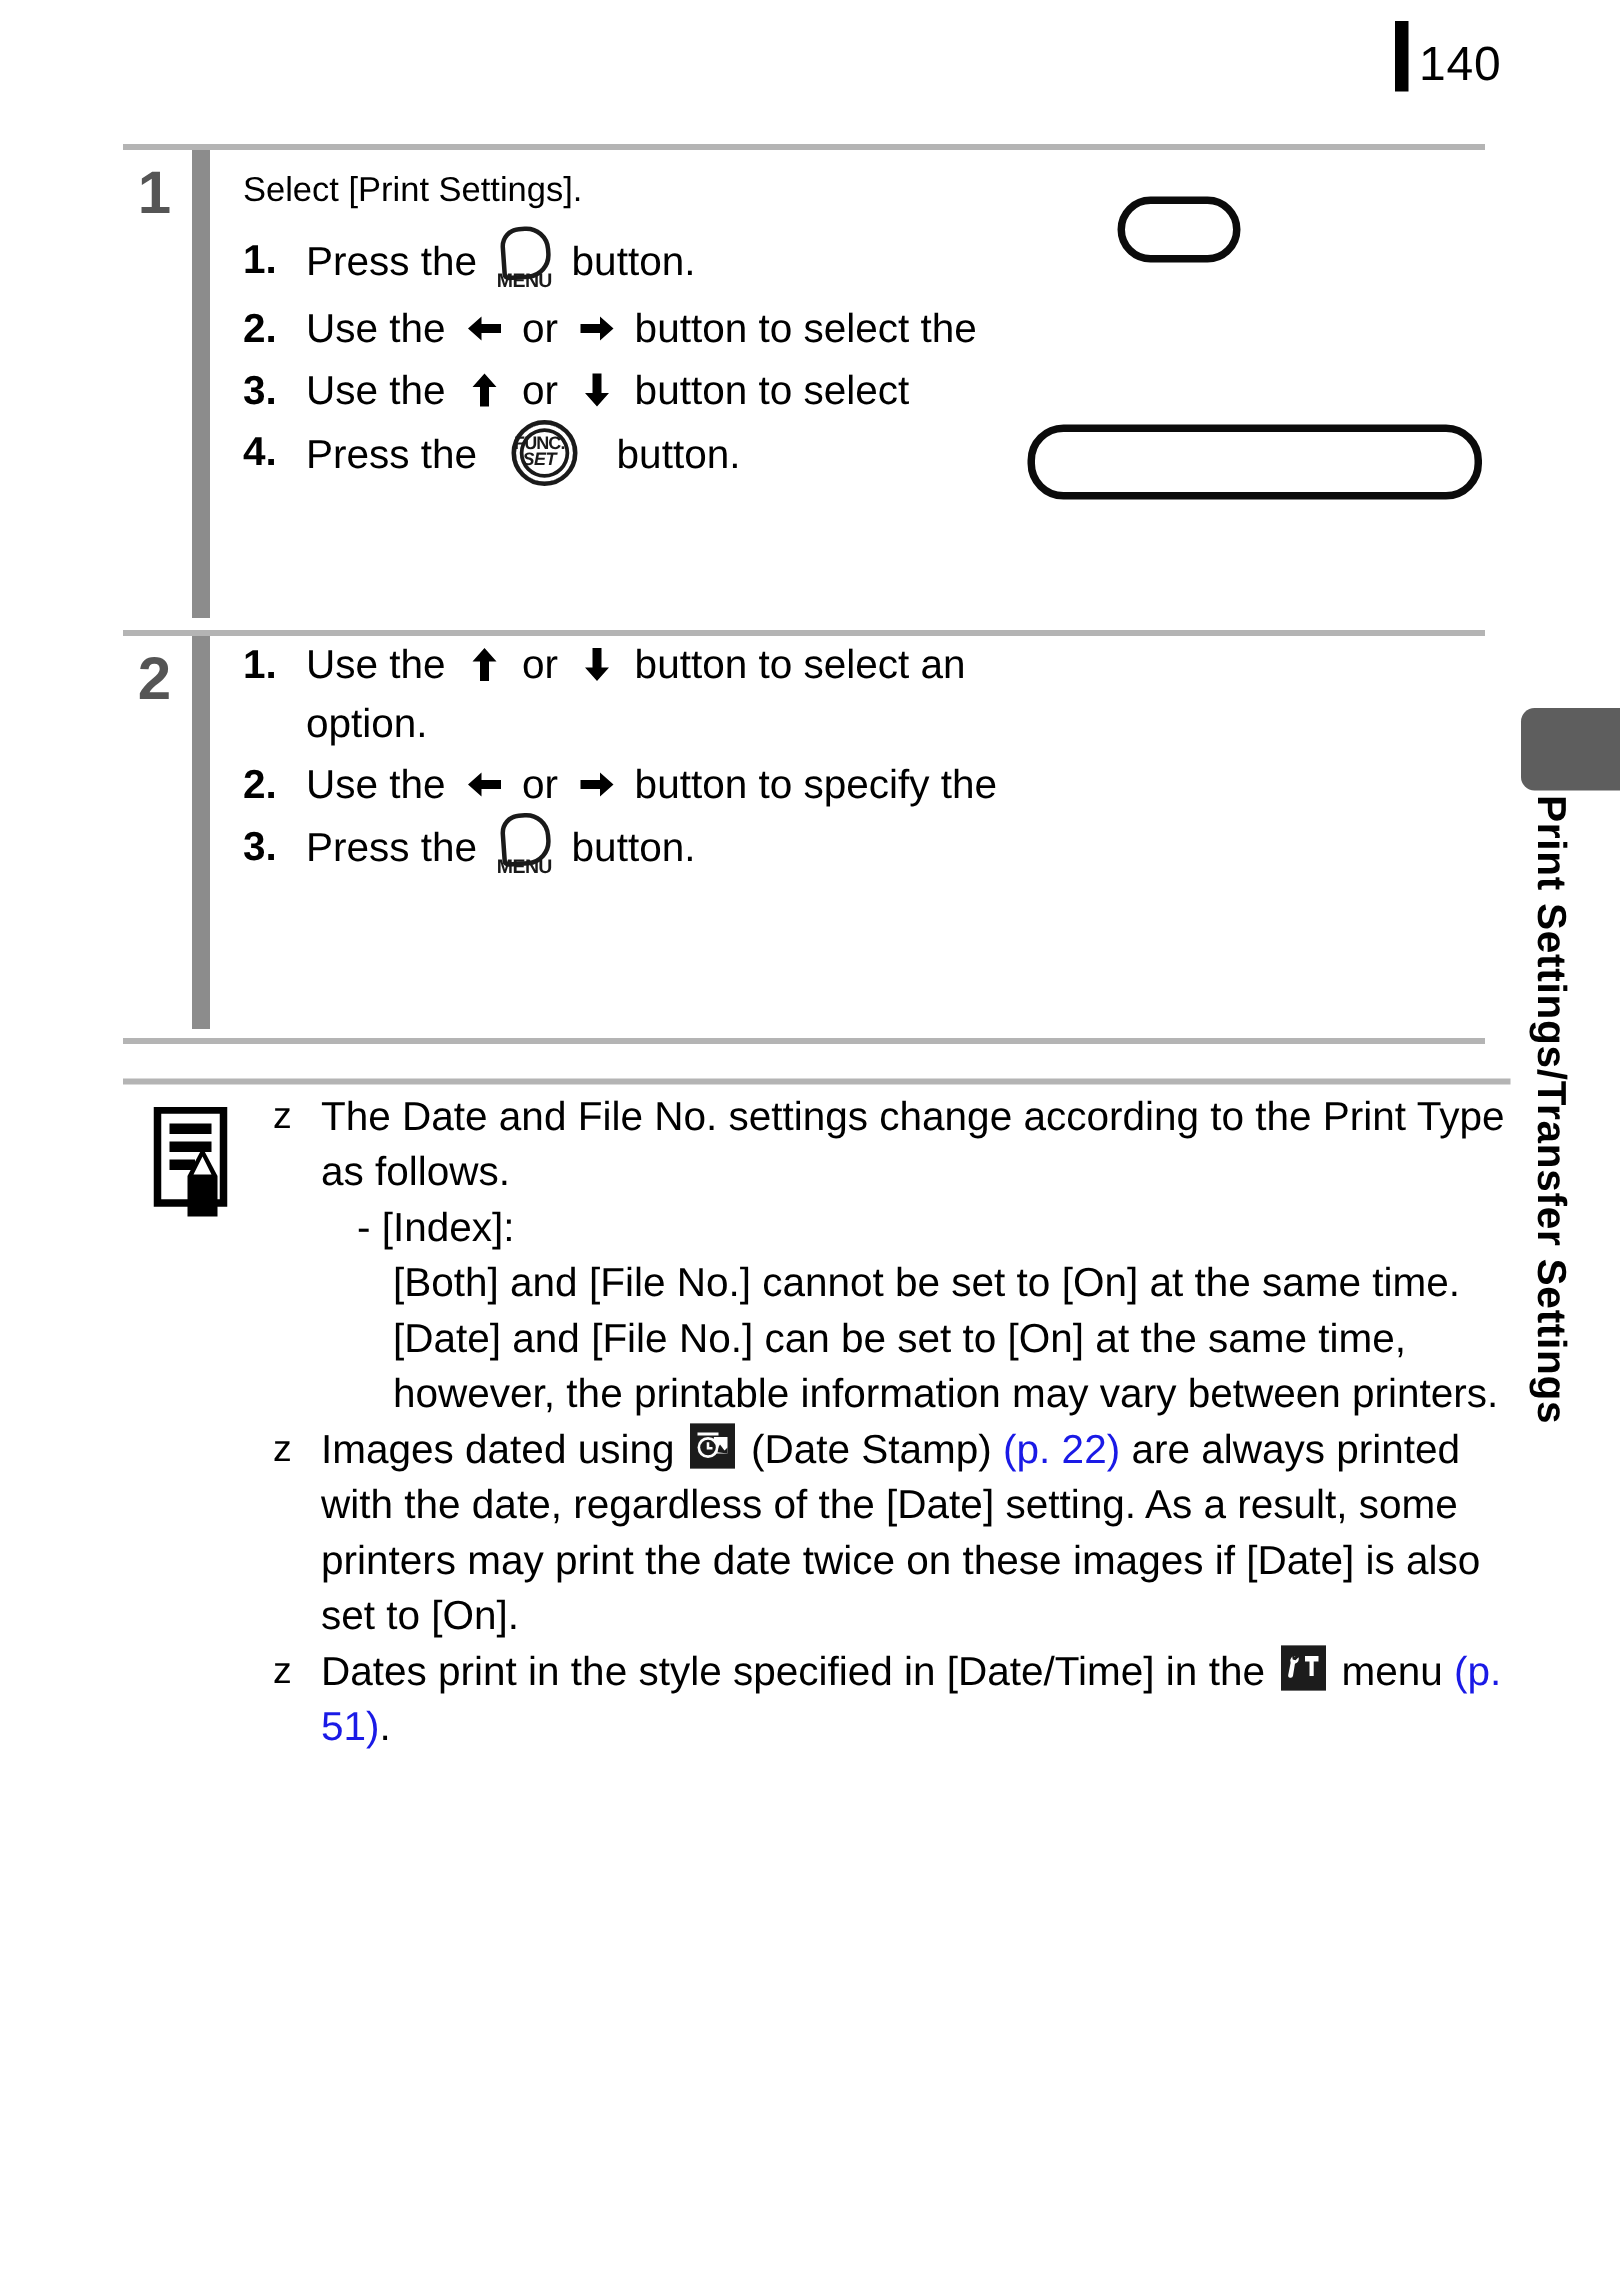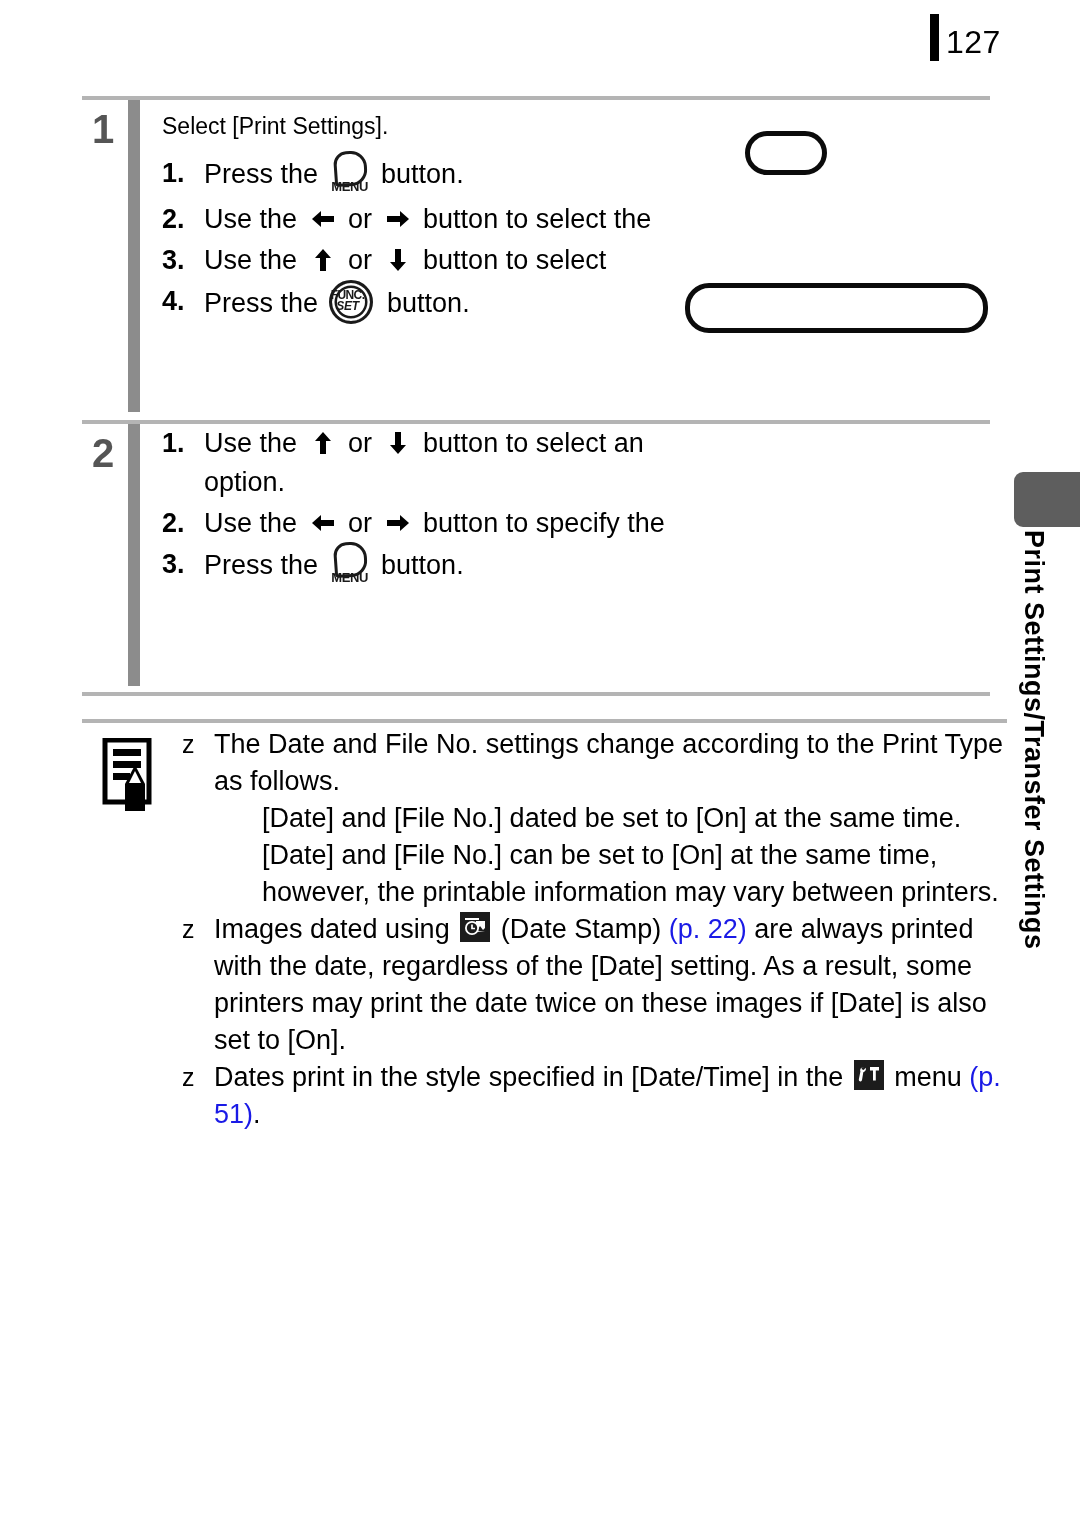--- a/index.html
+++ b/index.html
@@ -136,21 +136,21 @@
     font-weight: bold;
     letter-spacing: -0.4px;
     color: #1a1a1a;
     line-height: 14px;
   }
 
   
   .ic-func {
     width: 48px;
     height: 46px;
-    margin: 0 3px;
+    margin: 0 15px;
     top: -2px;
   }
   .ic-func .ring {
     position: absolute;
     left: 0;
     top: 0;
     width: 38px;
     height: 38px;
     border: 3px solid #1a1a1a;
     border-radius: 50%;
@@ -259,21 +259,21 @@
     padding-left: 48px;
     font-size: 27px;
     line-height: 37px;
   }
   .pref { color: #1a1ae6; text-align: center; }
 </style>
 </head>
 <body>
 
 <div id="page-num-bar"></div>
-<div id="page-num">127</div>
+<div id="page-num">140</div>
 
 <div class="hrule" id="rule-top"></div>
 <div class="hrule" id="rule-mid"></div>
 <div class="hrule" id="rule-steps-end"></div>
 <div class="hrule" id="rule-note-top"></div>
 
 <div class="screenshot-ph" id="ph-small"></div>
 <div class="screenshot-ph" id="ph-wide"></div>
 
 <div id="side-tab"></div>
@@ -361,21 +361,22 @@
       <path d="M33 27 L43 46 L43 73 L23 73 L23 46 Z" fill="#000"></path>
       <path d="M33 33 L39 45 L27 45 Z" fill="#fff"></path>
     </svg>
   </div>
 
   <div id="note-list">
 
     <div class="note-item">
       <span class="bullet">z</span>
       <span>The Date and File No. settings change according to the Print Type as follows.</span>
-      <div class="note-sub2">[Date] and [File No.] dated be set to [On] at the same time.</div>
+      <div class="note-sub">- [Index]:</div>
+      <div class="note-sub2">[Both] and [File No.] cannot be set to [On] at the same time.</div>
       <div class="note-sub2">[Date] and [File No.] can be set to [On] at the same time, however, the printable information may vary between printers.</div>
     </div>
 
     <div class="note-item">
       <span class="bullet">z</span><span>Images dated using </span><span class="ic ic-tile"><svg width="30" height="30" viewBox="0 0 30 30">
             <rect x="0" y="0" width="30" height="30" fill="#1c1c1c"></rect>
             <path d="M16 9 h9 v11 h-11 Z" fill="#fff"></path>
             <path d="M17 19 l3 -5 l3 4 l2 -2 v4 Z" fill="#1c1c1c"></path>
             <circle cx="12" cy="16" r="7" fill="#fff"></circle>
             <circle cx="12" cy="16" r="5.2" fill="#1c1c1c"></circle>

